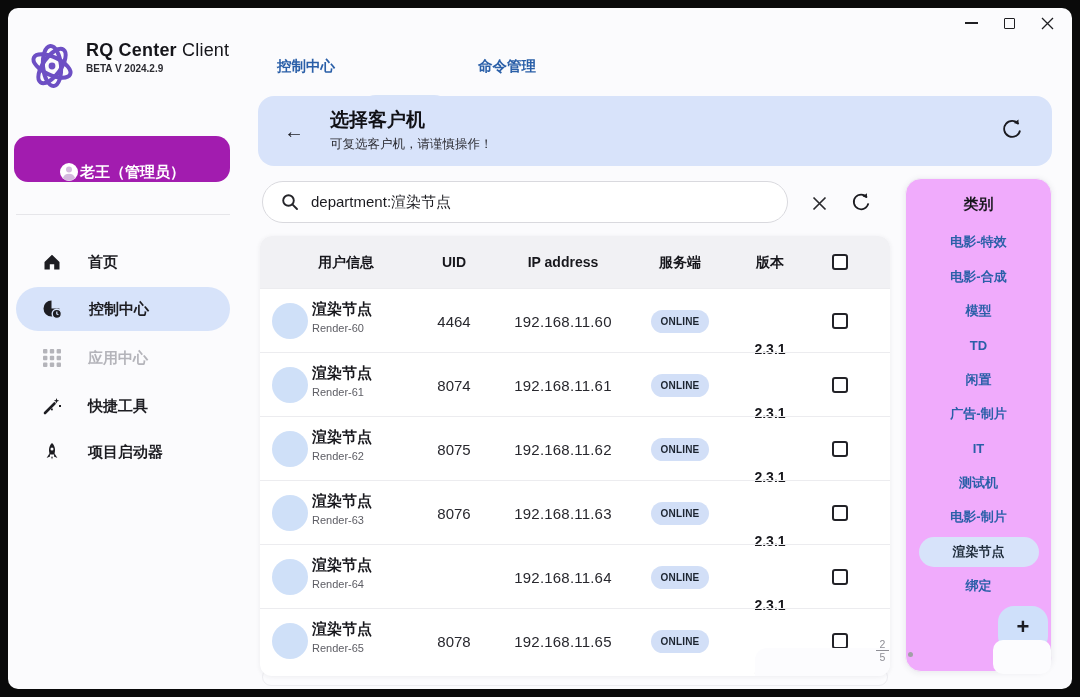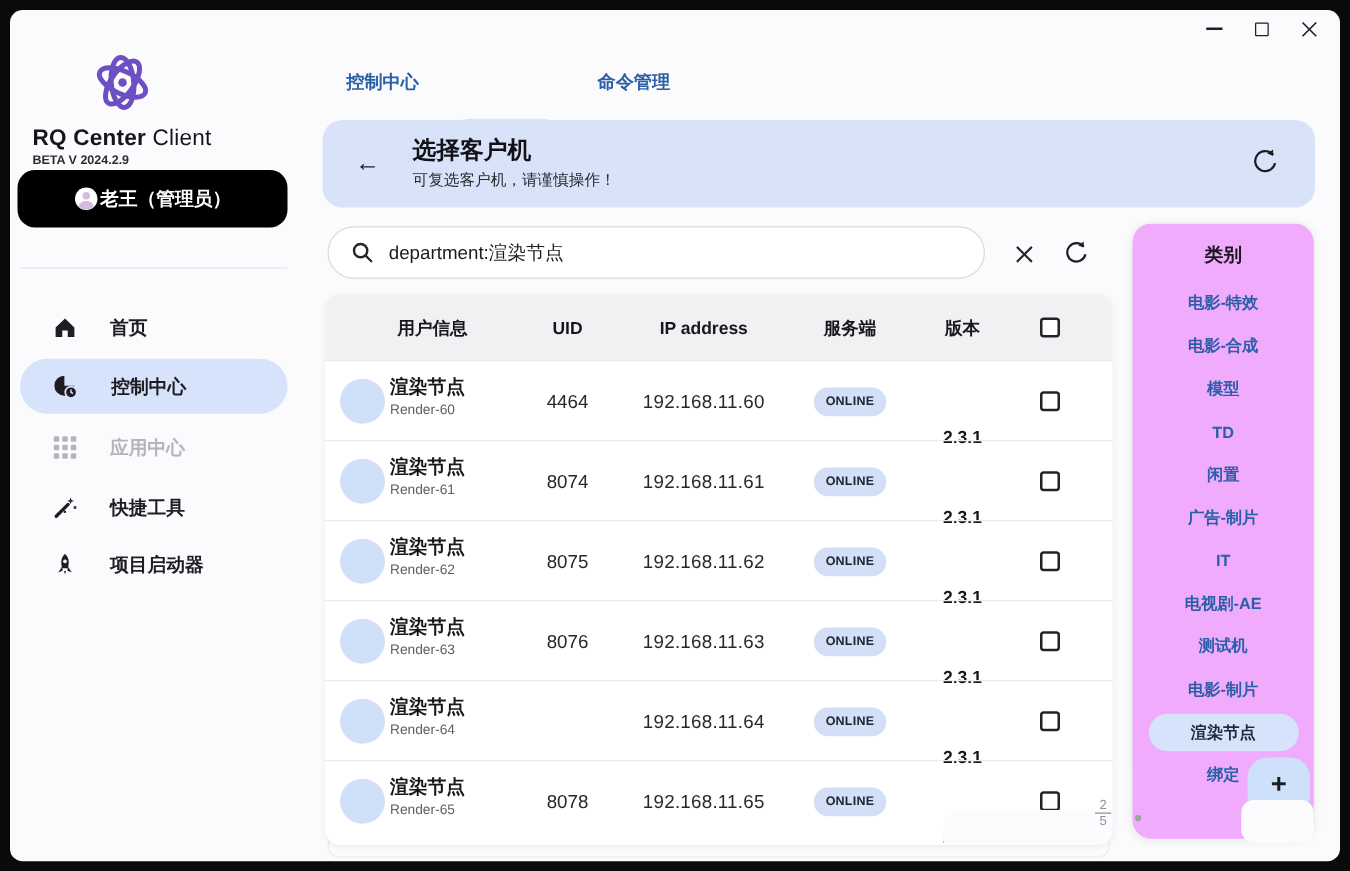--- a/index.html
+++ b/index.html
@@ -7,26 +7,26 @@
   .stage{position:relative;width:1080px;height:697px;background:#0a0a0a;overflow:hidden;}
   .window{position:absolute;left:8px;top:8px;width:1064px;height:681px;background:#fbfbfd;border-radius:10px;overflow:hidden;}
 
   
   .controls{position:absolute;top:2px;right:6px;display:flex;z-index:10;}
   .win-btn{width:38px;height:26px;display:flex;align-items:center;justify-content:center;cursor:default;}
   .min-glyph{width:13px;height:2px;background:#1f1f23;}
   .max-glyph{width:11px;height:11px;border:1.6px solid #1f1f23;border-radius:1px;}
 
   
-  .logo-row{position:absolute;left:18px;top:32px;display:flex;align-items:center;gap:8px;flex-direction:column;}
+  .logo-row{position:absolute;left:18px;top:32px;display:flex;gap:8px;}
   .brand-line{font-size:18px;color:#15151a;letter-spacing:.2px;}
   .brand-line b{font-weight:800;}
   .brand-ver{font-size:10px;font-weight:700;color:#2b2b31;margin-top:2px;}
-  .user-badge{position:absolute;left:6px;top:128px;width:216px;height:46px;background:#000000;border-radius:14px;
-      display:flex;align-items:center;justify-content:center;gap:1px;color:#ffffff;font-size:15px;font-weight:700;}
+  .user-badge{position:absolute;left:6px;top:128px;width:216px;height:46px;background:#a21caf;border-radius:14px;
+      display:flex;align-items:flex-end;justify-content:center;gap:1px;color:#ffffff;font-size:15px;font-weight:700;}
   .side-divider{position:absolute;left:8px;top:206px;width:214px;height:1px;background:#e6e6ea;}
   .nav-item{position:absolute;left:8px;width:214px;height:40px;display:flex;align-items:center;gap:26px;
       padding-left:26px;font-size:15px;font-weight:600;color:#1d1d22;border-radius:22px;cursor:pointer;}
   .nav-item.active{background:#d7e3fa;height:44px;}
   .nav-item.disabled{color:#b4b4ba;}
 
   
   .tab{position:absolute;top:40px;height:36px;line-height:36px;text-align:center;font-size:14.5px;font-weight:700;
       color:#2a5fa8;cursor:pointer;}
   .tab.active{background:#d8e4f8;border-radius:18px;color:#1d4ed8;margin-top:47px;}
@@ -360,23 +360,20 @@
           </div>
 
           <div class="cat-item">
             <span>广告-制片</span>
           </div>
 
           <div class="cat-item">
             <span>IT</span>
           </div>
 
-          <div class="cat-item">
-            <span>电视剧-AE</span>
-          </div>
 
           <div class="cat-item">
             <span>测试机</span>
           </div>
 
           <div class="cat-item">
             <span>电影-制片</span>
           </div>
 
           <div class="cat-item active">

